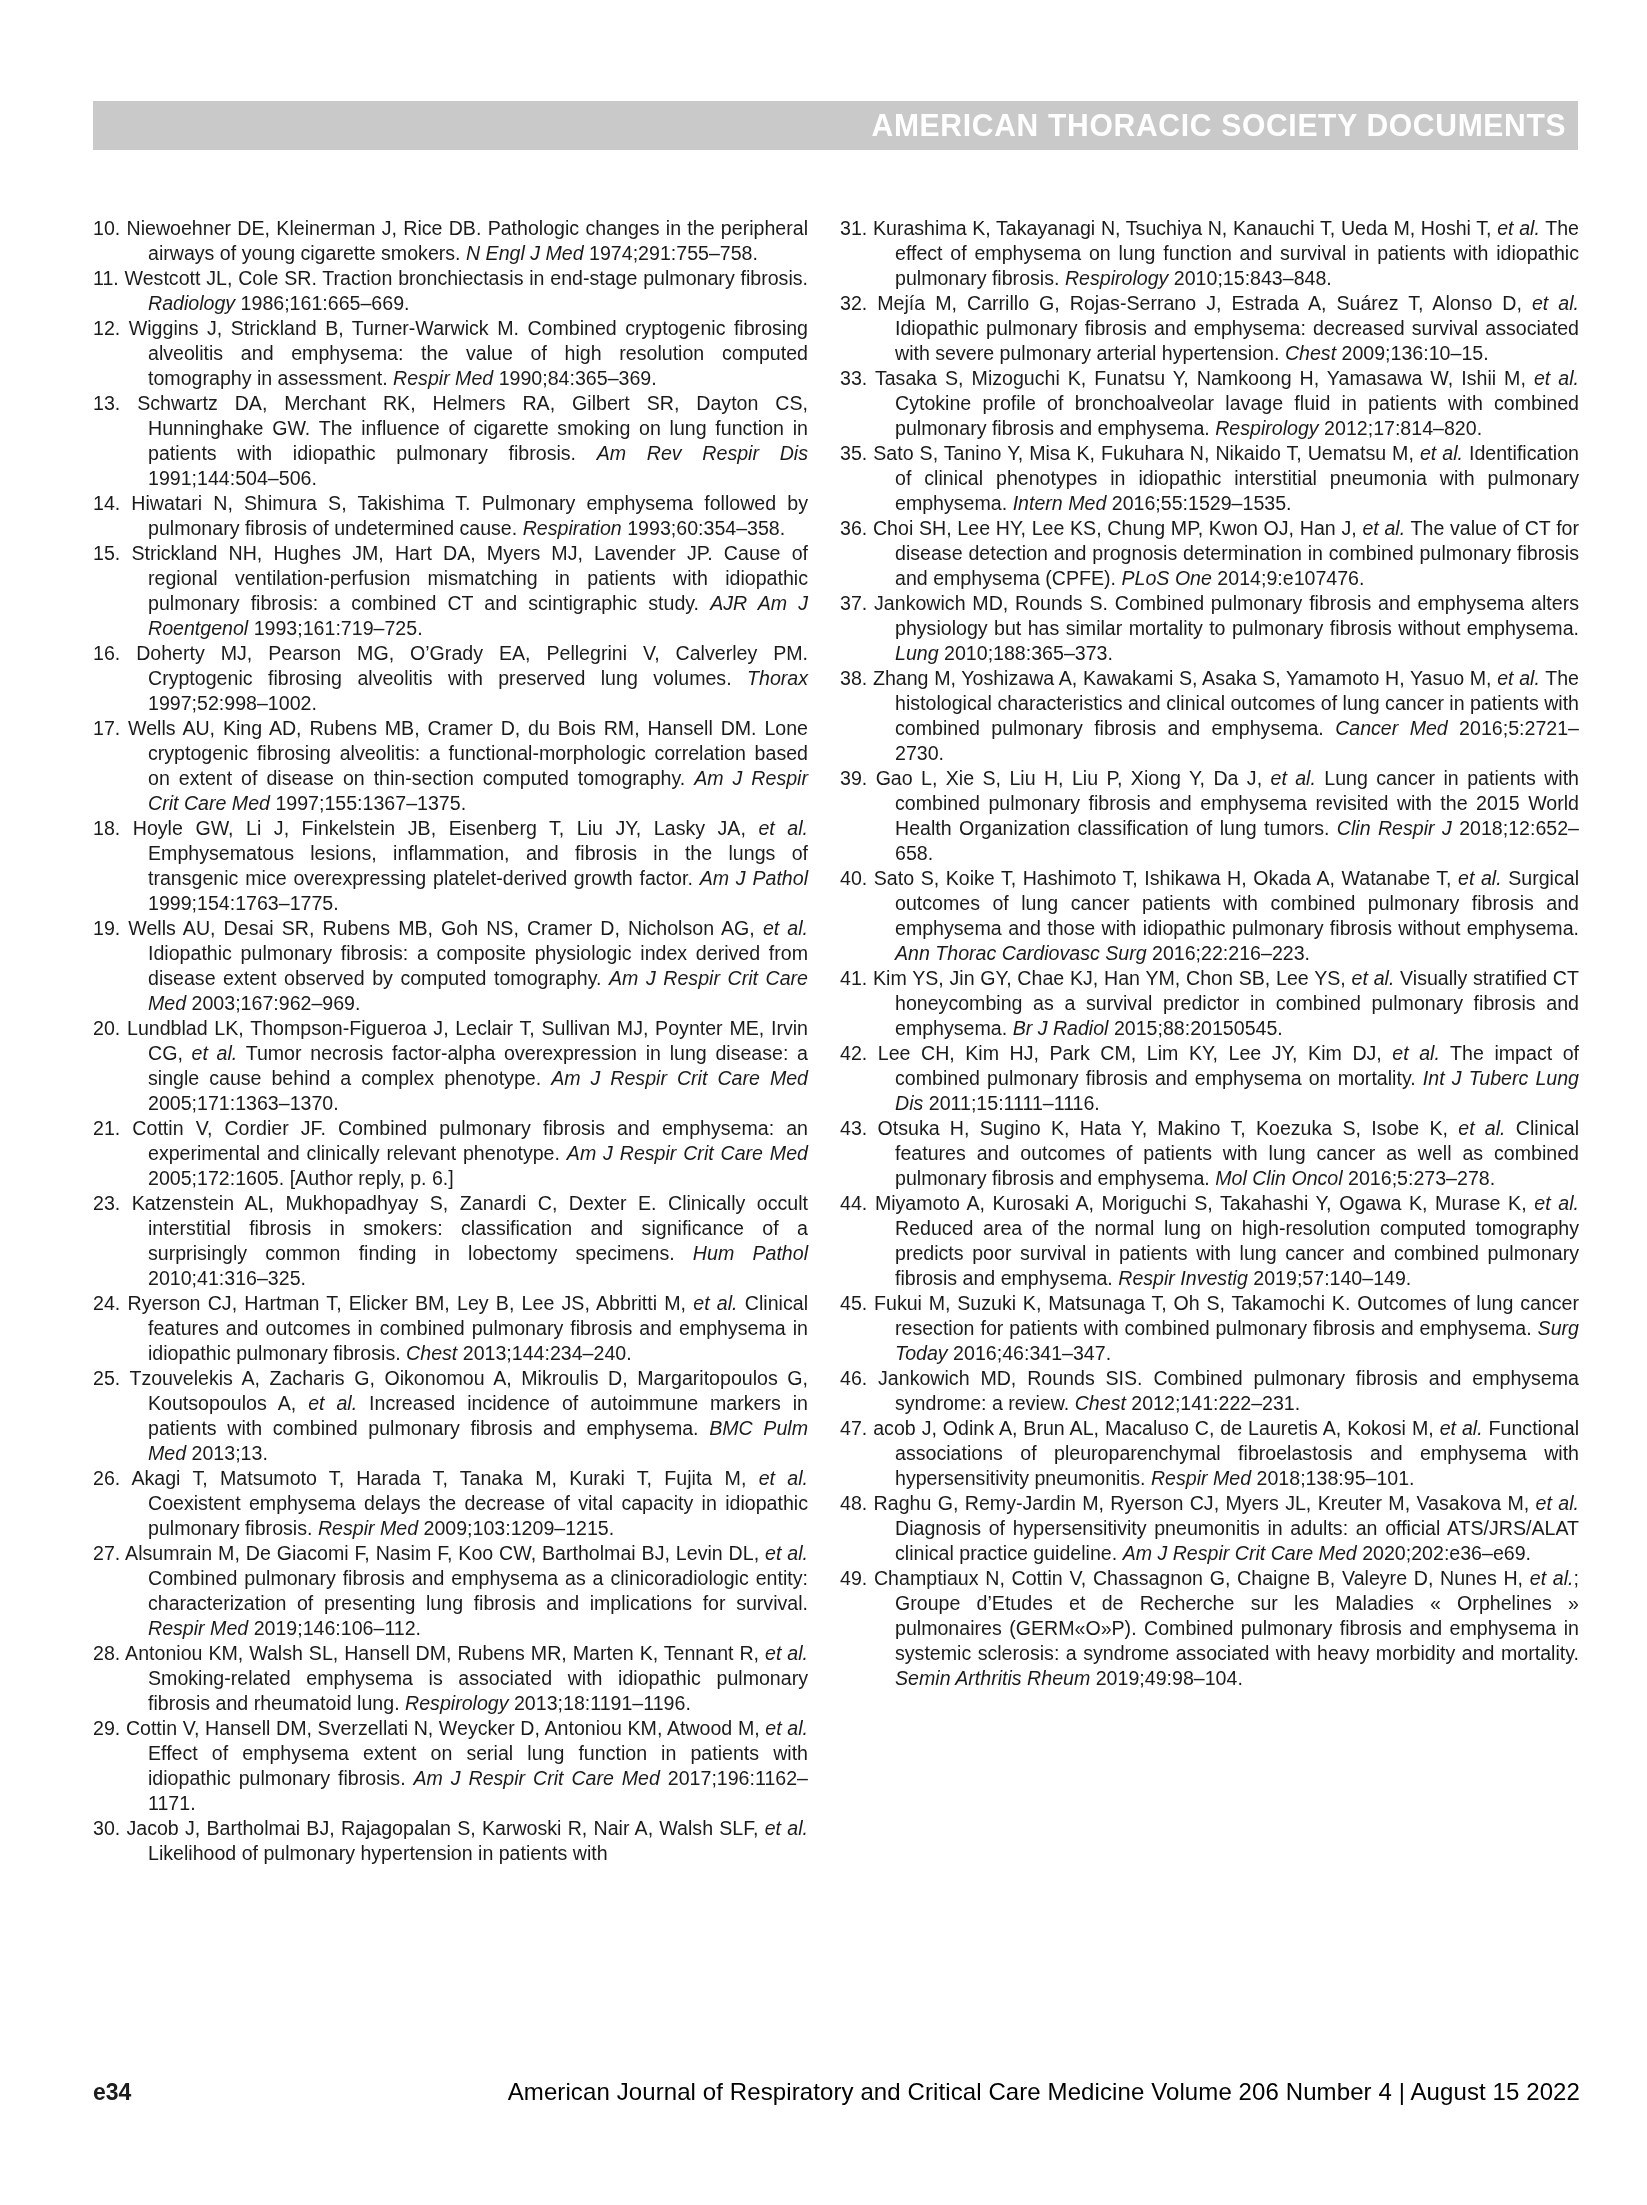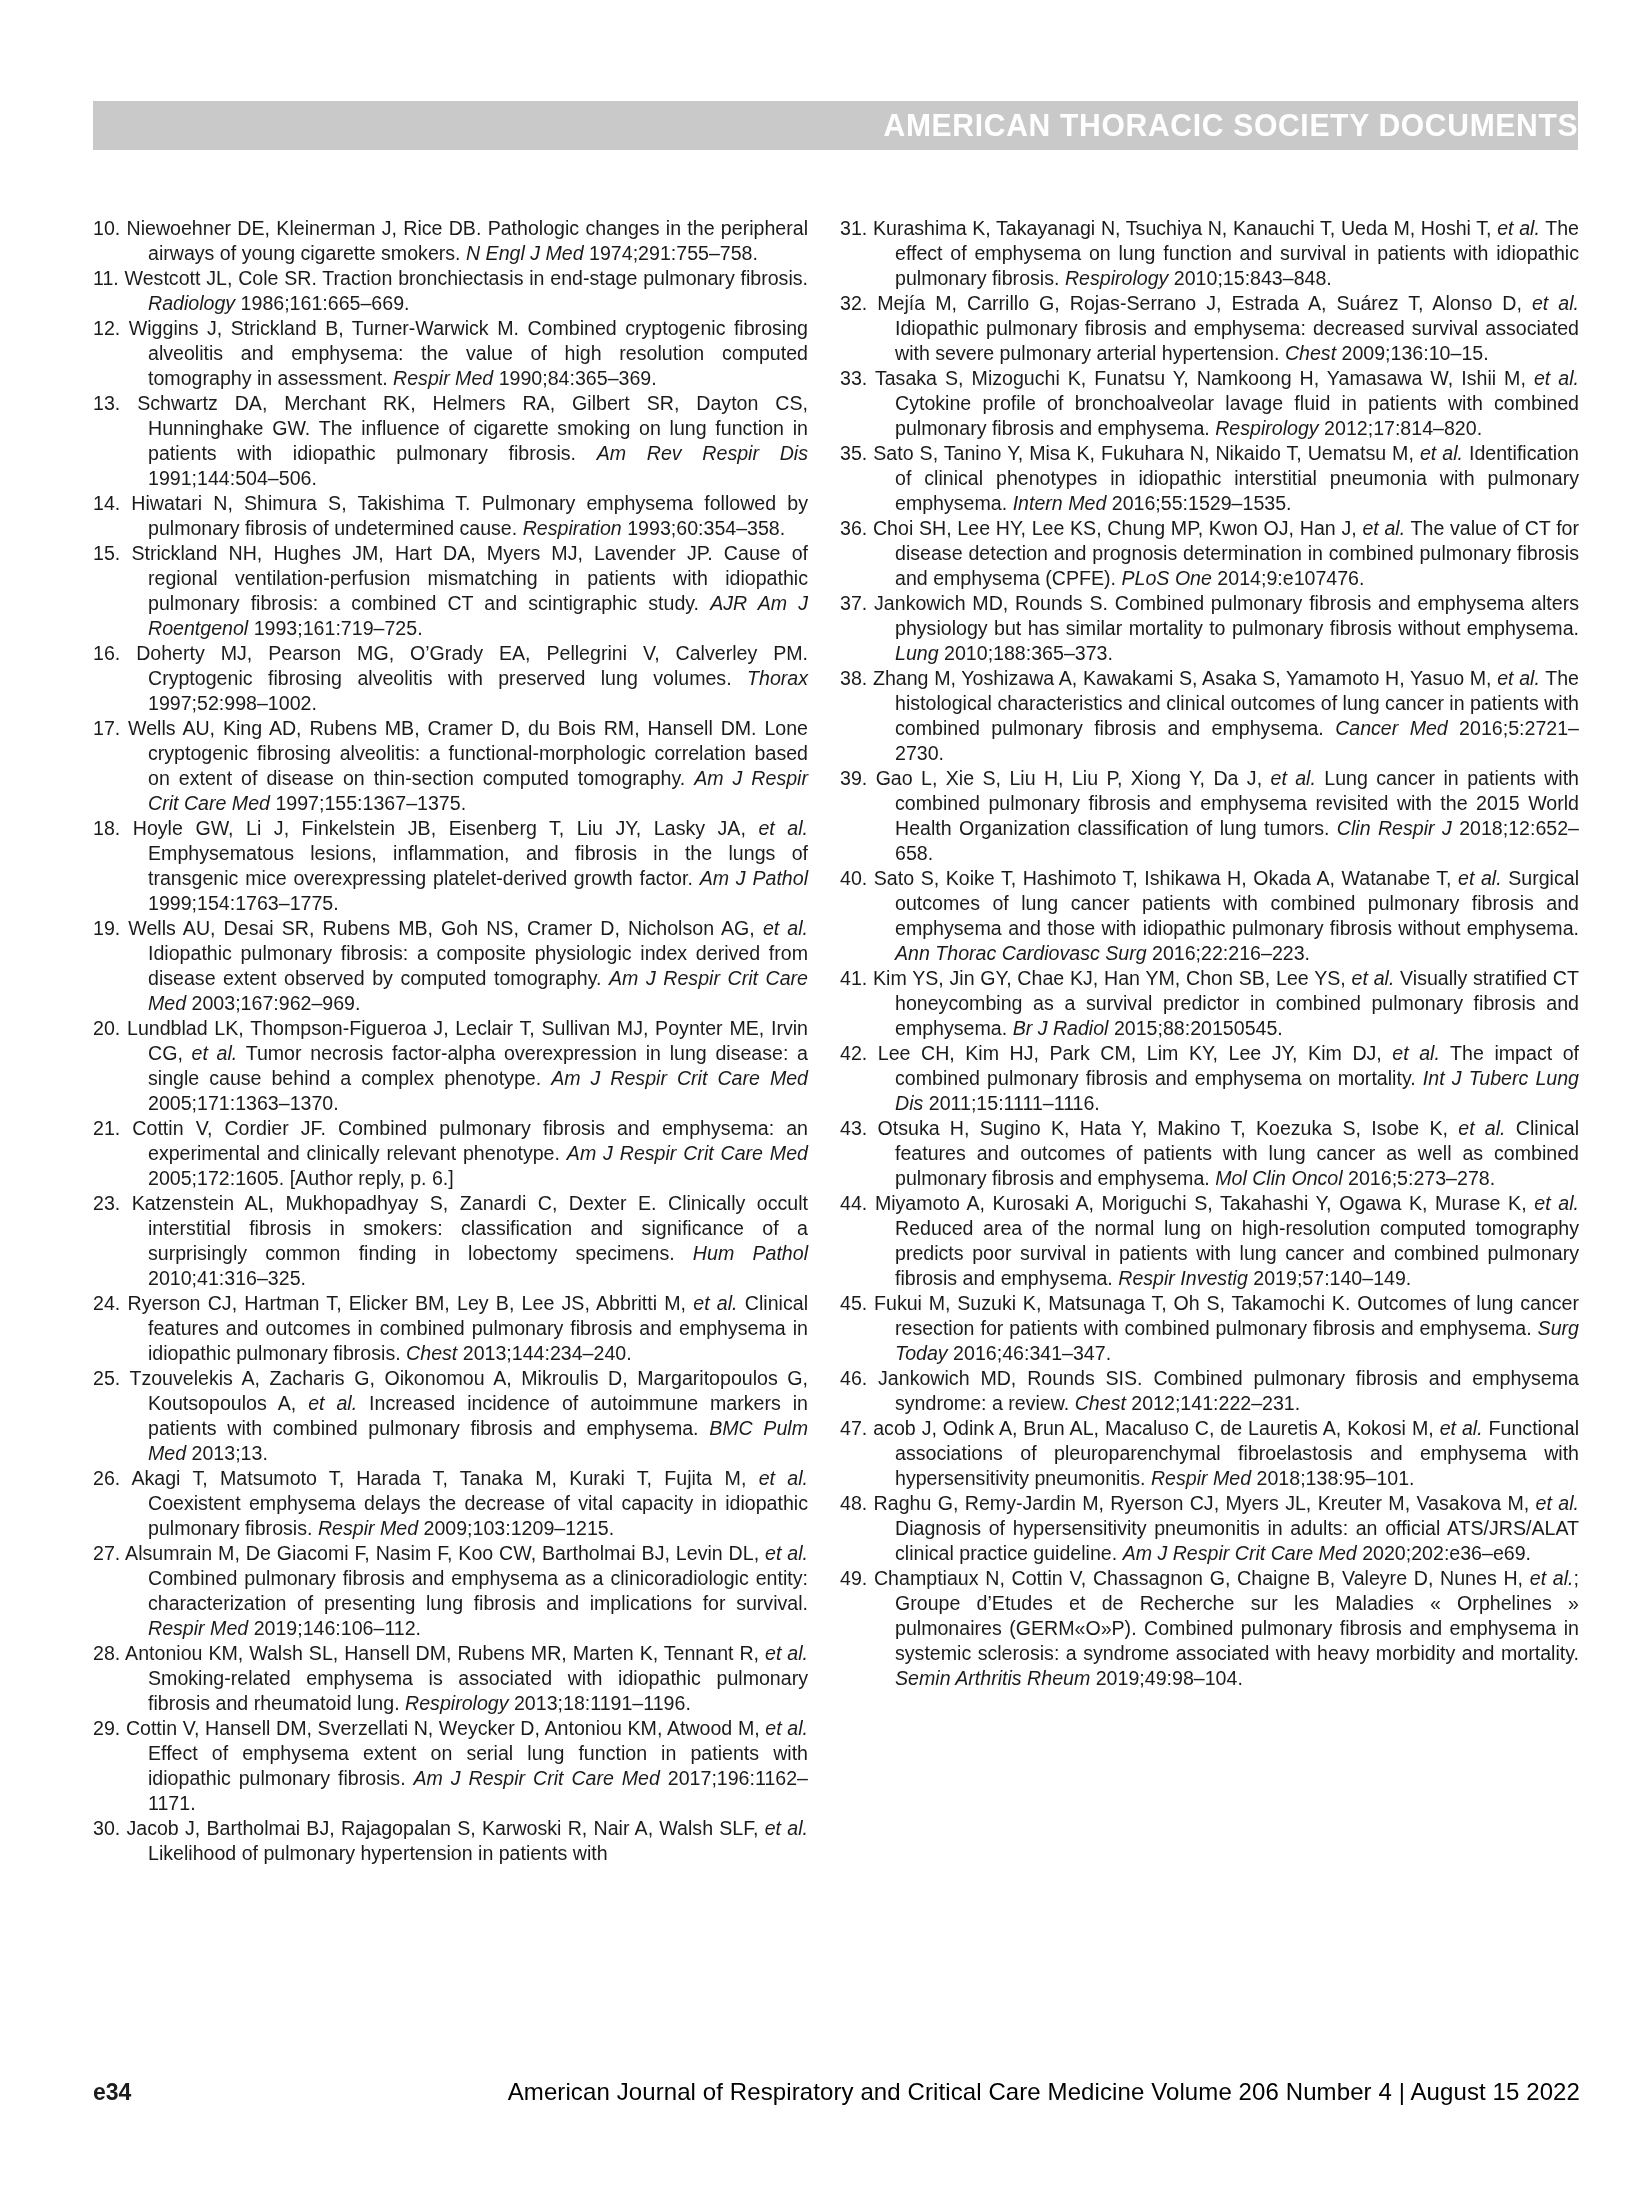--- a/index.html
+++ b/index.html
@@ -19,21 +19,21 @@
   .banner {
     position: absolute;
     left: 93px;
     top: 101px;
     width: 1485px;
     height: 49px;
     background: #c9c9c9;
     display: flex;
     align-items: center;
     justify-content: flex-end;
-    padding-right: 0;
+    padding-right: 12px;
     box-sizing: border-box;
   }
   .banner-title {
     font-weight: bold;
     font-size: 31px;
     color: #ffffff;
     letter-spacing: 0.7px;
     white-space: nowrap;
     transform: scaleX(0.97);
     transform-origin: right center;

